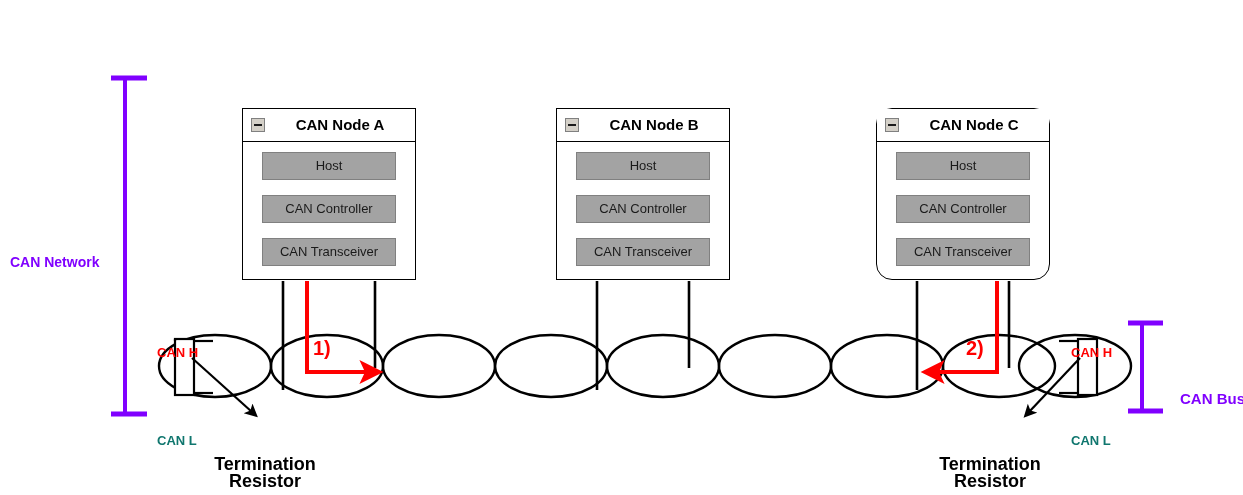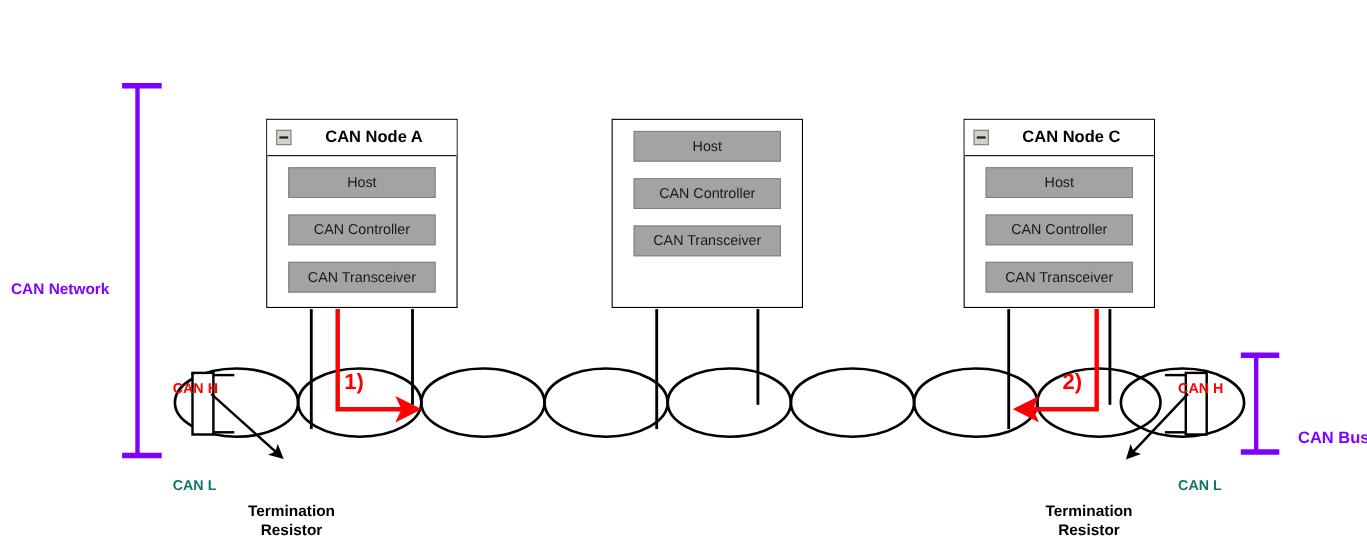--- a/index.html
+++ b/index.html
@@ -117,21 +117,21 @@
     font-weight: bold;
     color: #ff0000;
     text-align: center;
   }
   .lbl-canl {
     font-size: 13px;
     font-weight: bold;
     color: #0f766e;
   }
   .lbl-term {
-    font-size: 14px;
+    font-size: 18px;
     font-weight: bold;
     color: #000000;
     text-align: center;
     line-height: 17px;
   }
   .lbl-step {
     font-size: 20px;
     font-weight: bold;
     color: #ff0000;
   }
@@ -217,28 +217,32 @@
       <span class="node-title">CAN Node A</span>
     </div>
     <div class="node-body">
       <div class="node-block">Host</div>
       <div class="node-block">CAN Controller</div>
       <div class="node-block last">CAN Transceiver</div>
     </div>
   </div>
 
   <div class="node" style="left:556px; top:108px;">
+    <div class="node-header">
+      <span class="node-collapse-icon"></span>
+      <span class="node-title">CAN Node B</span>
+    </div>
     <div class="node-body">
       <div class="node-block">Host</div>
       <div class="node-block">CAN Controller</div>
       <div class="node-block last">CAN Transceiver</div>
     </div>
   </div>
 
-  <div class="node" style="left:876px; top:108px;">
+  <div class="node" style="left:876px; top:108px;border-radius:16px;">
     <div class="node-header">
       <span class="node-collapse-icon"></span>
       <span class="node-title">CAN Node C</span>
     </div>
     <div class="node-body">
       <div class="node-block">Host</div>
       <div class="node-block">CAN Controller</div>
       <div class="node-block last">CAN Transceiver</div>
     </div>
   </div>

